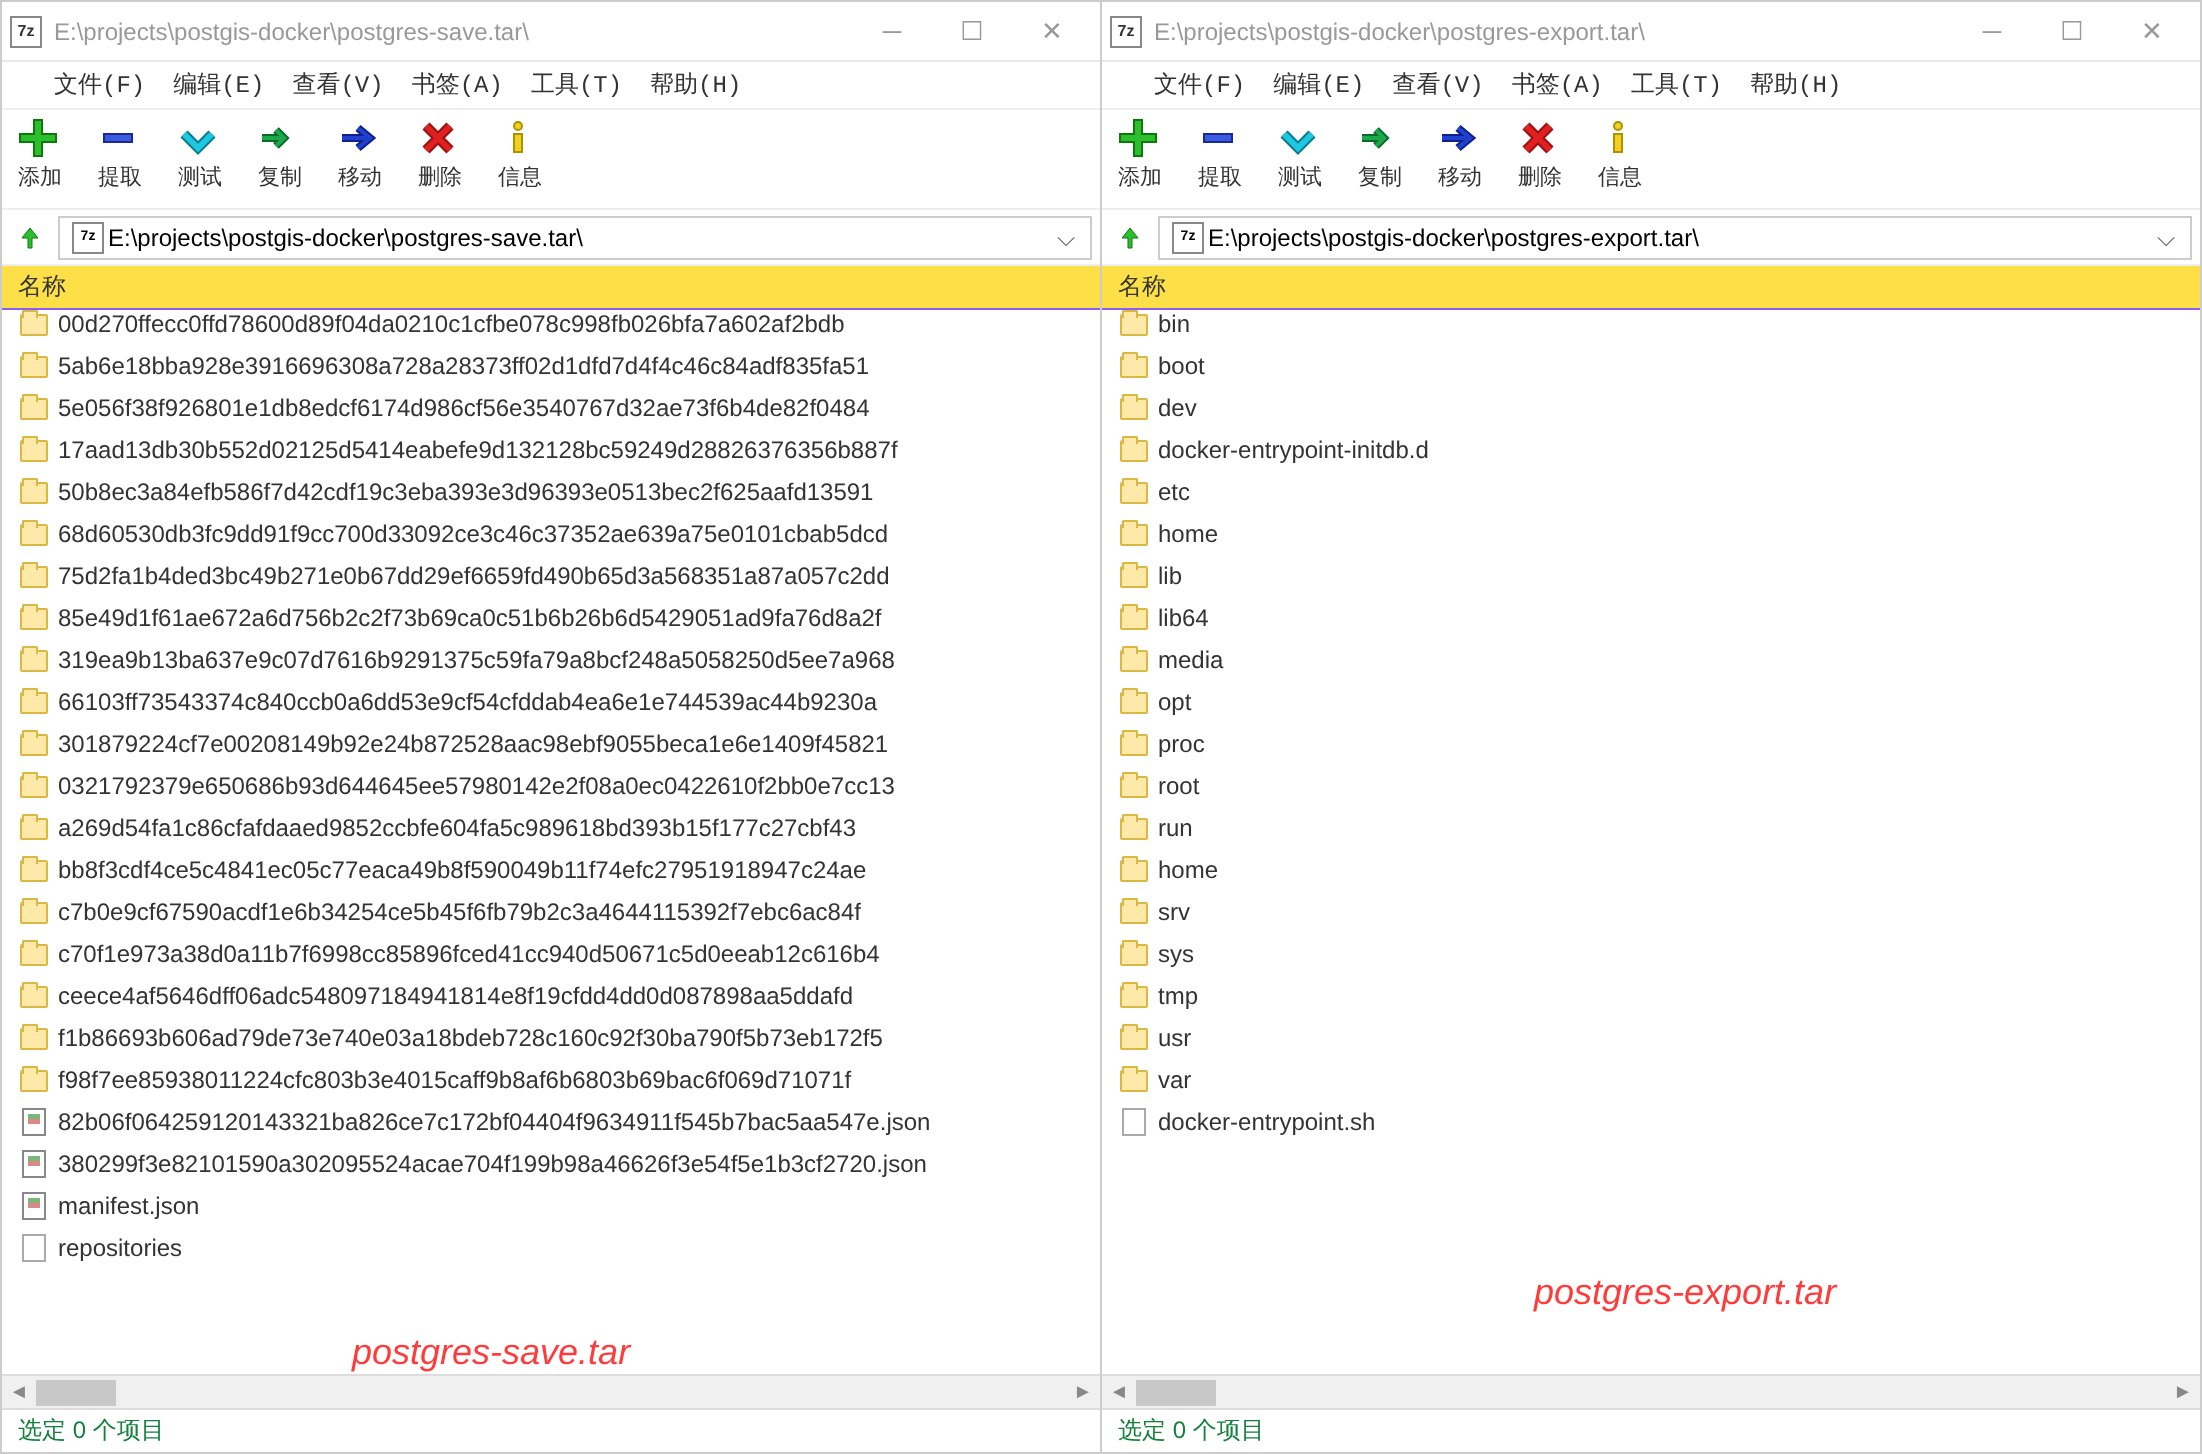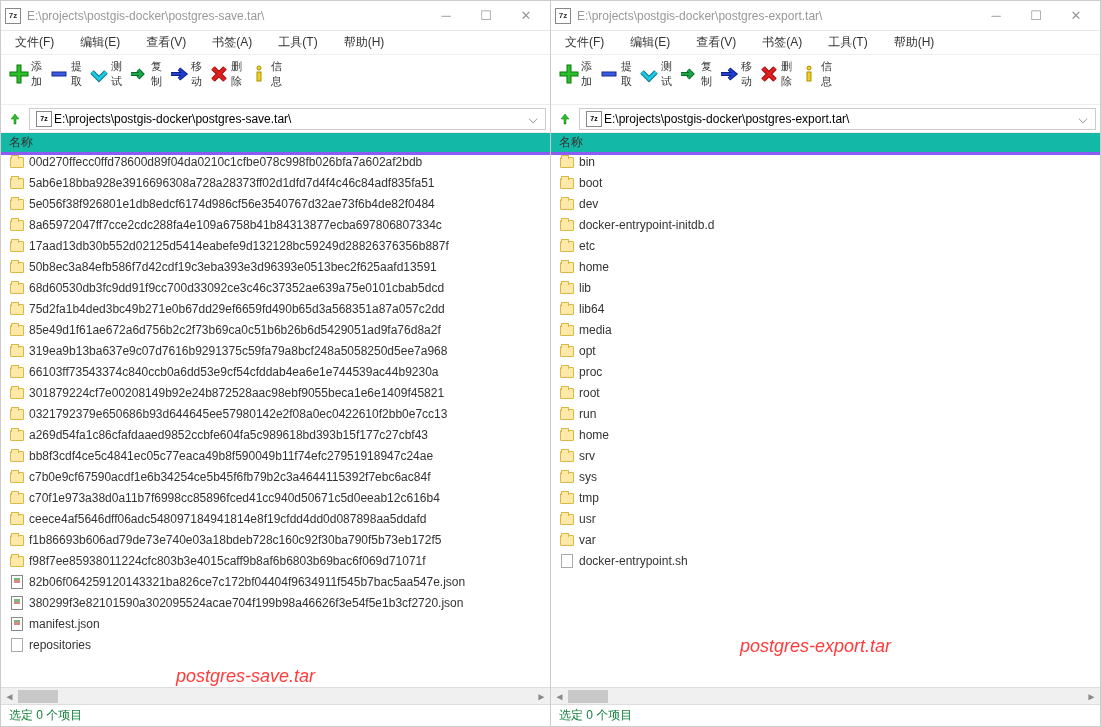--- a/index.html
+++ b/index.html
@@ -42,41 +42,42 @@
 .titlebar .winbtns { display: flex; }
 .titlebar .winbtn {
   width: 40px; height: 28px;
   display: flex; align-items: center; justify-content: center;
   color: #999; font-size: 13px;
 }
 .menubar {
   height: 24px;
   display: flex;
   align-items: center;
-  padding: 0 8px;
-  gap: 14px;
+  padding: 0 20px;
+  gap: 2px;
   border-bottom: 1px solid #eee;
+  font-family: Liberation Mono, monospace;
 }
 .menubar .mitem {
   padding: 2px 6px;
   font-size: 12px;
   color: #333;
 }
 .toolbar {
   height: 50px;
   display: flex;
   align-items: flex-start;
   padding: 4px 8px 0 8px;
   gap: 10px;
   border-bottom: 1px solid #eee;
 }
 .tbtn {
   display: flex;
-  flex-direction: row;
-  align-items: center;
+  flex-direction: column;
+  align-items: flex-start;
   gap: 2px;
   width: 30px;
 }
 .tbtn .ticon {
   width: 20px; height: 20px;
   display: flex; align-items: center; justify-content: center;
 }
 .tbtn .tlabel { font-size: 11px; color: #333; }
 .addrbar {
   height: 28px;
@@ -109,22 +110,22 @@
   background: #fff;
 }
 .addrbar .addrtext { flex: 1; }
 .addrbar .dropdown {
   width: 16px;
   text-align: center;
   color: #666;
 }
 .header-row {
   height: 22px;
-  background: #14b8a6;
-  border-bottom: 3px solid #8b5cf6;
+  background: #fde047;
+  border-bottom: 1px solid #8b5cf6;
   display: flex;
   align-items: center;
   padding: 0 8px;
   font-size: 12px;
   color: #333;
 }
 .list {
   flex: 1;
   overflow: auto;
   position: relative;
@@ -329,26 +330,20 @@
       <div class="row">
         <div class="ficon">
           <div class="folder-icon"></div>
         </div>
         <span>5e056f38f926801e1db8edcf6174d986cf56e3540767d32ae73f6b4de82f0484</span>
       </div>
       <div class="row">
         <div class="ficon">
           <div class="folder-icon"></div>
         </div>
-        <span>8a65972047ff7cce2cdc288fa4e109a6758b41b84313877ecba697806807334c</span>
-      </div>
-      <div class="row">
-        <div class="ficon">
-          <div class="folder-icon"></div>
-        </div>
         <span>17aad13db30b552d02125d5414eabefe9d132128bc59249d28826376356b887f</span>
       </div>
       <div class="row">
         <div class="ficon">
           <div class="folder-icon"></div>
         </div>
         <span>50b8ec3a84efb586f7d42cdf19c3eba393e3d96393e0513bec2f625aafd13591</span>
       </div>
       <div class="row">
         <div class="ficon">
@@ -683,21 +678,21 @@
           <div class="folder-icon"></div>
         </div>
         <span>var</span>
       </div>
       <div class="row">
         <div class="ficon">
           <div class="file-icon"></div>
         </div>
         <span>docker-entrypoint.sh</span>
       </div>
-      <div class="annotation" style="left:189px; bottom:30px;">postgres-export.tar</div>
+      <div class="annotation" style="left:216px; bottom:30px;">postgres-export.tar</div>
   </div>
   <div class="scrollbar-h">
     <div class="arrow">◄</div>
     <div class="track">
         <div class="thumb"></div>
       </div>
     <div class="arrow">►</div>
   </div>
   <div class="statusbar">
     <span>选定 0 个项目</span>

